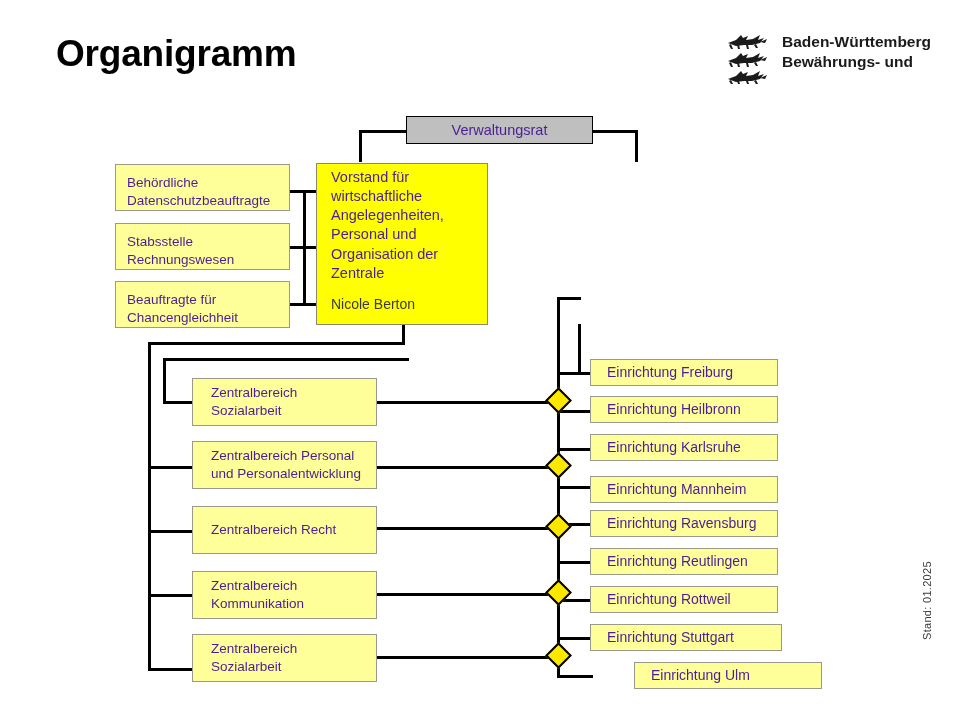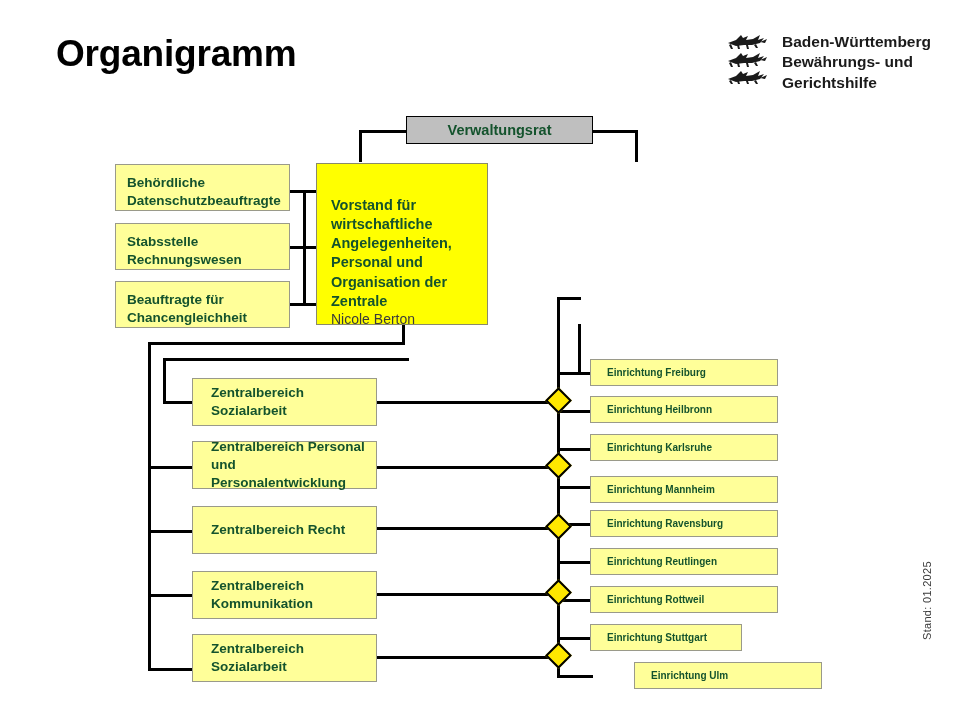--- a/index.html
+++ b/index.html
@@ -68,43 +68,43 @@
   
   .node {
     position: absolute;
     box-sizing: border-box;
     display: flex;
     flex-direction: column;
     justify-content: flex-start;
     z-index: 4;
   }
   .node .title {
-    font-weight: bold;
-    color: #14532d;
+    font-weight: normal;
+    color: #4c1d95;
   }
   .node .person {
     font-weight: normal;
     color: #3b3b3b;
   }
 
   .node-council {
     background: #bfbfbf;
     border: 1px solid #000000;
     align-items: center;
     justify-content: center;
   }
   .node-council .title {
     font-size: 14.5px;
     text-align: center;
   }
 
   .node-board {
     background: #ffff00;
     border: 1px solid #8a8a6a;
-    padding: 32px 12px 10px 14px;
+    padding: 4px 12px 10px 14px;
   }
   .node-board .title {
     font-size: 14.5px;
     line-height: 1.32;
   }
   .node-board .person {
     font-size: 14px;
     margin-top: auto;
     padding-bottom: 2px;
   }
@@ -126,21 +126,21 @@
   }
   .node-dept .title {
     font-size: 13.5px;
     line-height: 1.34;
   }
   .node-site {
     padding: 0 10px 0 16px;
     justify-content: center;
   }
   .node-site .title {
-    font-size: 10px;
+    font-size: 14px;
     line-height: 1.2;
   }
 
   
   .ln {
     position: absolute;
     background: #000000;
     z-index: 2;
   }
   .lnh { height: 3px; }
@@ -189,21 +189,20 @@
           <path d="M17 14 L18 17 L16 17 L15 14 Z"></path>
           <path d="M26 14 L27 17 L25 17 L24 14 Z"></path>
           <path d="M34 13 L36 17 L34 17 L32 14 Z"></path>
           <path d="M38 11 L45 8 L43 12 Z"></path>
         </g>
       </g>
     </svg>
     <div id="brand-text">
       <div>Baden-Württemberg</div>
       <div>Bewährungs- und</div>
-      <div>Gerichtshilfe</div>
     </div>
   </div>
 
   <div id="stand-label">Stand: 01.2025</div>
 
   <div class="ln lnv" style="left:359px; top:130px; height:32px;"></div>
   <div class="ln lnh" style="left:359px; top:130px; width:50px;"></div>
   <div class="ln lnh" style="left:590px; top:130px; width:48px;"></div>
   <div class="ln lnv" style="left:635px; top:130px; height:32px;"></div>
 
@@ -301,20 +300,20 @@
   </div>
   <div class="node node-site" style="left:590px; top:510px; width:188px; height:27px;">
     <div class="title">Einrichtung Ravensburg</div>
   </div>
   <div class="node node-site" style="left:590px; top:548px; width:188px; height:27px;">
     <div class="title">Einrichtung Reutlingen</div>
   </div>
   <div class="node node-site" style="left:590px; top:586px; width:188px; height:27px;">
     <div class="title">Einrichtung Rottweil</div>
   </div>
-  <div class="node node-site" style="left:590px; top:624px; width:152px; height:27px;">
+  <div class="node node-site" style="left:590px; top:624px; width:192px; height:27px;">
     <div class="title">Einrichtung Stuttgart</div>
   </div>
   <div class="node node-site" style="left:590px; top:662px; width:188px; height:27px;margin-left:44px;">
     <div class="title">Einrichtung Ulm</div>
   </div>
 
 </div>
 
 </body></html>

